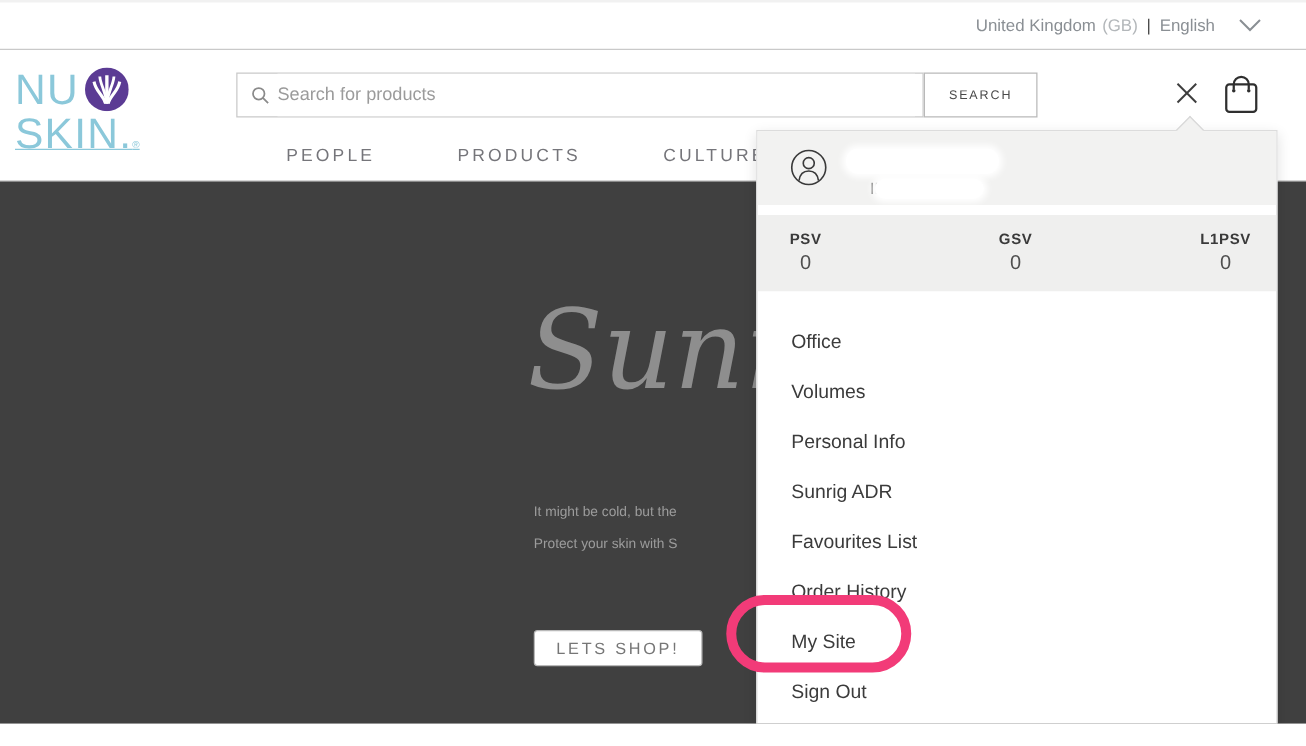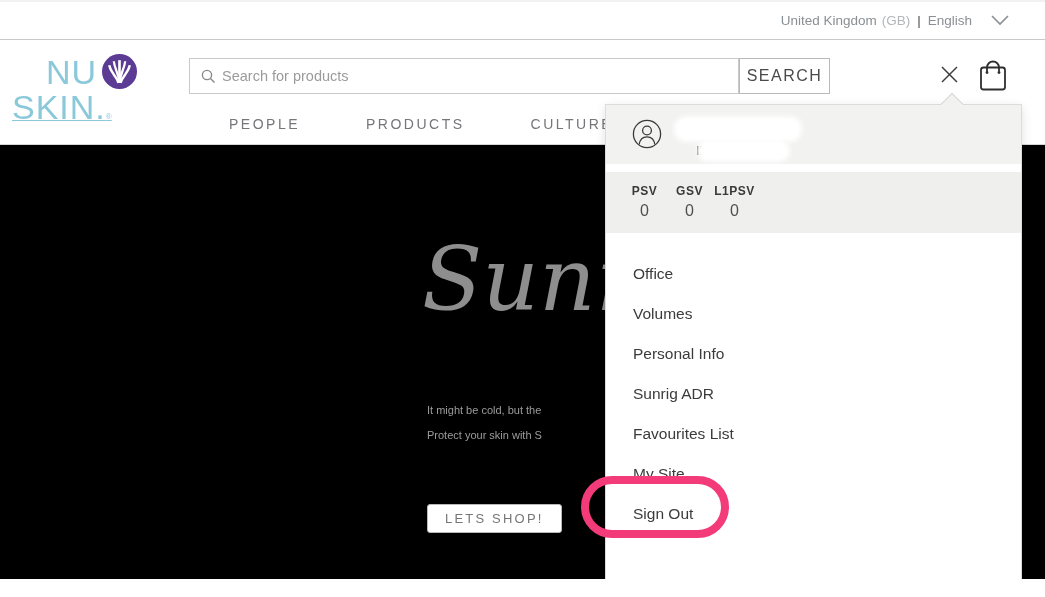--- a/index.html
+++ b/index.html
@@ -1,46 +1,46 @@
 <!DOCTYPE html>
 <html><head>
 <meta charset="utf-8">
 <style>
   * { margin:0; padding:0; box-sizing:border-box; }
   html,body { background:#fff; }
   body { font-family:"Liberation Sans", sans-serif; }
-  .stage { position:relative; width:1045px; height:579px; background:#000000; overflow:hidden; }
+  .stage { position:relative; width:1045px; height:579px; background:#404040; overflow:hidden; }
 
   
   .topbar { position:absolute; left:0; top:0; width:1045px; height:40px; background:#fff;
             border-top:2px solid #f1f1f1; border-bottom:1px solid #c9c9c9;
             display:flex; align-items:center; justify-content:flex-end; padding-right:36px; }
   .locale { display:flex; align-items:center; gap:5px; font-size:13.5px; color:#8a8f94; cursor:pointer; }
   .locale .code { color:#b3b7ba; }
   .locale .sep { color:#4a4a4a; margin:0 2px; }
   .locale svg { margin-left:14px; }
 
   
   .header { position:absolute; left:0; top:40px; width:1045px; height:105px; background:#fff;
             border-bottom:1px solid #d6d6d6; }
   .logo { position:absolute; left:12px; top:15px; color:#8BC8DA; line-height:1; }
-  .logo-line1 { display:flex; align-items:center;margin-left:34px; }
+  .logo-line1 { display:flex; align-items:center; }
   .logo-line1 .t, .logo-line2 .t { font-size:34px; letter-spacing:1px; font-weight:400; }
   .logo-line1 svg { margin-left:5px; margin-top:-1px; }
   .logo-line2 { margin-top:1px;text-decoration:underline; }
   .logo-reg { font-size:8px; vertical-align:baseline; color:#8BC8DA; }
 
   .search-box { position:absolute; left:189px; top:18px; width:550px; height:36px;
                 border:1px solid #c9c9c9; background:#fff; }
   .search-box input { position:absolute; left:32px; top:0; width:510px; height:34px; border:0; outline:none;
                       font-size:14.5px; color:#444; font-family:"Liberation Sans", sans-serif; }
   .search-box input::placeholder { color:#9b9b9b; }
   .search-icon { position:absolute; left:11px; top:10px; }
   .search-btn { position:absolute; left:739px; top:18px; width:91px; height:36px; background:#fff;
-                border:1px solid #b9b9b9; font-size:16px; letter-spacing:1.5px; color:#4a4a4a;
+                border:1px solid #b9b9b9; font-size:10px; letter-spacing:1.5px; color:#4a4a4a;
                 font-family:"Liberation Sans", sans-serif; cursor:pointer; }
 
   .nav { position:absolute; left:229px; top:76px; display:flex; gap:66px; }
   .nav-item { font-size:14px; letter-spacing:2.5px; color:#75757a; cursor:pointer; white-space:nowrap; }
 
   .close-x { position:absolute; left:940px; top:25px; cursor:pointer; }
   .bag { position:absolute; left:976px; top:16px; cursor:pointer; }
 
   
   .hero-script { position:absolute; left:422px; top:228px; font-family:"DejaVu Serif", serif;
@@ -65,21 +65,21 @@
               border-top:1px solid #d8d8d8; border-left:1px solid #d8d8d8; transform:rotate(45deg); }
   .dd-header { position:relative; width:100%; height:59px; background:#f2f2f1; }
   .dd-avatar { position:absolute; left:26px; top:14px; }
   .redact { position:absolute; background:#fff; border-radius:9px;
             box-shadow:0 0 5px 3px rgba(255,255,255,0.95); }
   .redact-name { left:71px; top:14px; width:122px; height:20px; }
   .redact-id { left:94px; top:38px; width:87px; height:16px; }
   .dd-idlabel { position:absolute; left:90px; top:38px; font-size:13px; color:#4a4a4a; }
 
   .dd-stats { margin-top:8px; width:100%; height:61px; background:#efefee; display:flex;
-              padding:12px 18px 0 16px; }
+              justify-content:space-between; padding:12px 18px 0 16px; }
   .stat { text-align:center; min-width:45px; }
   .stat-label { font-size:12px; font-weight:bold; letter-spacing:0.5px; color:#3a3a3a; }
   .stat-value { font-size:16px; color:#4f4f4f; margin-top:4px; }
 
   .dd-menu { margin-top:21px; }
   .dd-item { height:40px; display:flex; align-items:center; padding-left:27px; font-size:15.5px;
              color:#3b3b3b; cursor:pointer; }
 
   
   .annotation { position:absolute; left:581px; top:476px; width:148px; height:62px;
@@ -187,20 +187,21 @@
         <div class="stat-value">0</div>
       </div>
     </div>
 
     <div class="dd-menu">
       <div class="dd-item">Office</div>
       <div class="dd-item">Volumes</div>
       <div class="dd-item">Personal Info</div>
       <div class="dd-item">Sunrig ADR</div>
       <div class="dd-item">Favourites List</div>
+      <div class="dd-item">Order History</div>
       <div class="dd-item">My Site</div>
       <div class="dd-item">Sign Out</div>
     </div>
   </div>
 
   <div class="annotation"></div>
 
 </div>
 
 </body></html>

